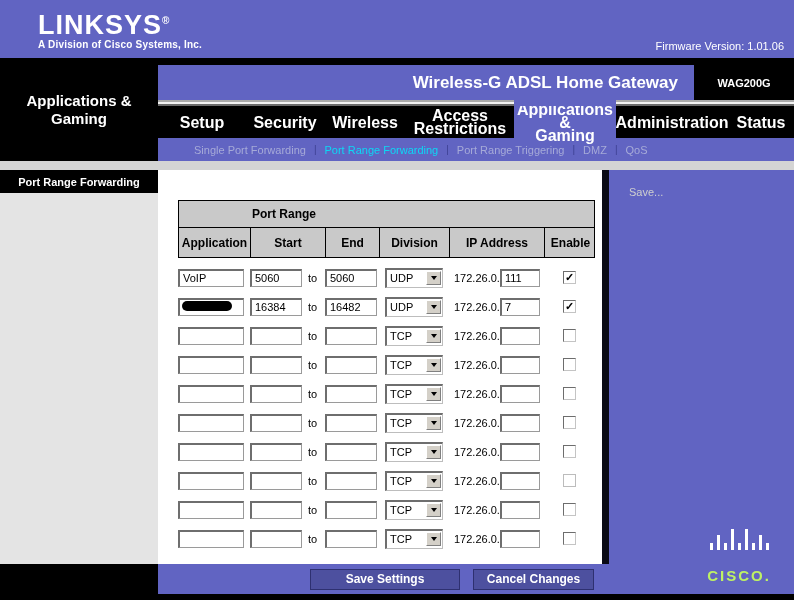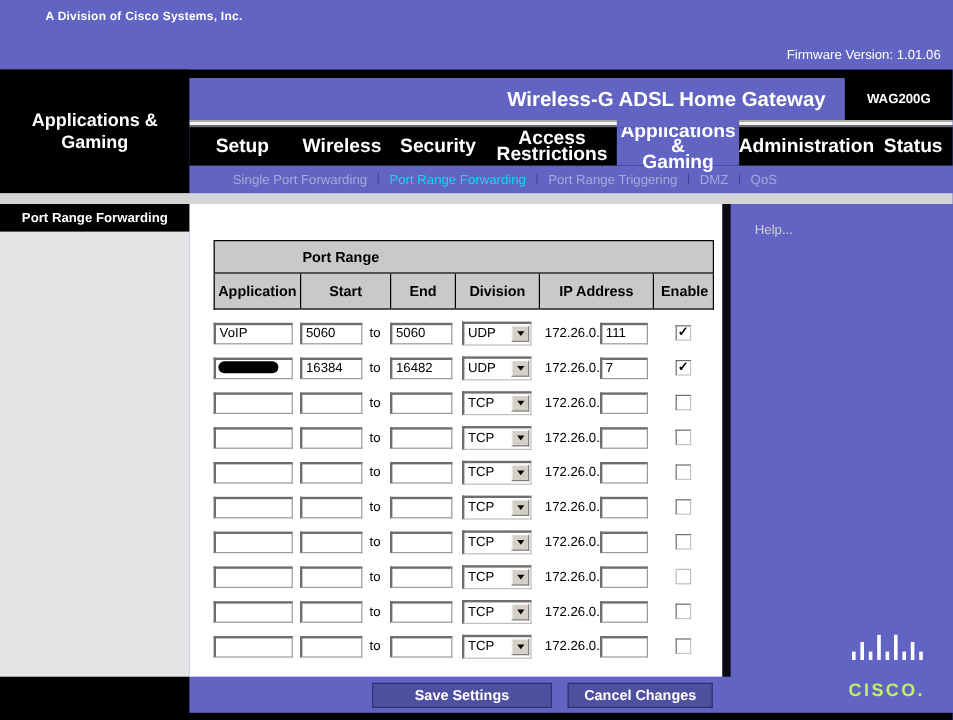--- a/index.html
+++ b/index.html
@@ -21,21 +21,21 @@
 
   
   .category-box { position:absolute; left:0; top:58px; width:158px; height:103px; background:#000;
     display:flex; align-items:center; justify-content:center; }
   .category-title { color:#fff; font-size:15px; font-weight:bold; text-align:center; white-space:pre-line; line-height:18px; }
 
   
   .product-bar { position:absolute; left:158px; top:65px; width:636px; height:35px; background:#6164c2;
     display:flex; align-items:center; justify-content:flex-end; }
   .product-name { color:#fff; font-size:17px; font-weight:bold; margin-right:16px; }
-  .model-badge { width:90px; height:35px; background:#000; color:#fff; font-size:11px; font-weight:bold;
+  .model-badge { width:100px; height:35px; background:#000; color:#fff; font-size:11px; font-weight:bold;
     display:flex; align-items:center; justify-content:center; }
 
   
   .sep-band { position:absolute; left:158px; top:100px; width:636px; height:6px;
     background:linear-gradient(to bottom, #aaaaaa 0 2px, #f2f2f2 2px 4px, #6b6b6b 4px 6px); }
 
   
   .tab-row { position:absolute; left:158px; top:106px; width:636px; height:32px; background:#000; display:flex; z-index:2; }
   .tab { height:100%; display:flex; align-items:center; justify-content:center; position:relative; cursor:pointer; }
   .tab-label { color:#fff; font-size:16px; font-weight:bold; text-align:center; white-space:pre-line; line-height:13px; }
@@ -118,20 +118,21 @@
   .cisco-logo { position:absolute; left:698px; top:526px; width:82px; text-align:center; }
   .cisco-bars { display:flex; align-items:flex-end; justify-content:center; gap:4px; height:24px; }
   .cisco-bars span { width:3px; background:#fff; display:block; }
   .cisco-wordmark { color:#bef264; font-size:15px; font-weight:bold; letter-spacing:2px; margin-top:17px; }
 </style>
 </head>
 <body>
 
 <div class="top-strip">
   <div class="logo-block">
+    <div class="logo-text"><span>LINKSYS</span><span class="logo-reg">®</span></div>
     <div class="logo-tagline">A Division of Cisco Systems, Inc.</div>
   </div>
   <div class="firmware">Firmware Version: 1.01.06</div>
 </div>
 <div class="black-line"></div>
 
 <div class="category-box">
   <div class="category-title">Applications &amp;
 Gaming</div>
 </div>
@@ -141,24 +142,24 @@
   <div class="model-badge">WAG200G</div>
 </div>
 
 <div class="sep-band"></div>
 
 <div class="tab-row">
     <div class="tab">
       <div class="tab-label">Setup</div>
     </div>
     <div class="tab">
+      <div class="tab-label">Security</div>
+    </div>
+    <div class="tab">
       <div class="tab-label">Wireless</div>
-    </div>
-    <div class="tab">
-      <div class="tab-label">Security</div>
     </div>
     <div class="tab">
       <div class="tab-label">Access
 Restrictions</div>
     </div>
     <div class="tab active">
       <div class="tab-label">Applications &amp;
 Gaming</div>
     </div>
     <div class="tab">
@@ -450,21 +451,21 @@
           <div class="cell-enable">
             <span class="win-checkbox"></span>
           </div>
         </div>
       </div>
   </div>
 </div>
 
 <div class="help-border"></div>
 <div class="help-panel">
-  <div class="help-link">Help...</div>
+  <div class="help-link">Save...</div>
 </div>
 
 <div class="bottom-left-black"></div>
 <div class="bottom-bar">
   <div class="btn-zone">
     <div class="purple-btn btn-save">Save Settings</div>
     <div class="purple-btn btn-cancel">Cancel Changes</div>
   </div>
 </div>
 <div class="bottom-strip"></div>

